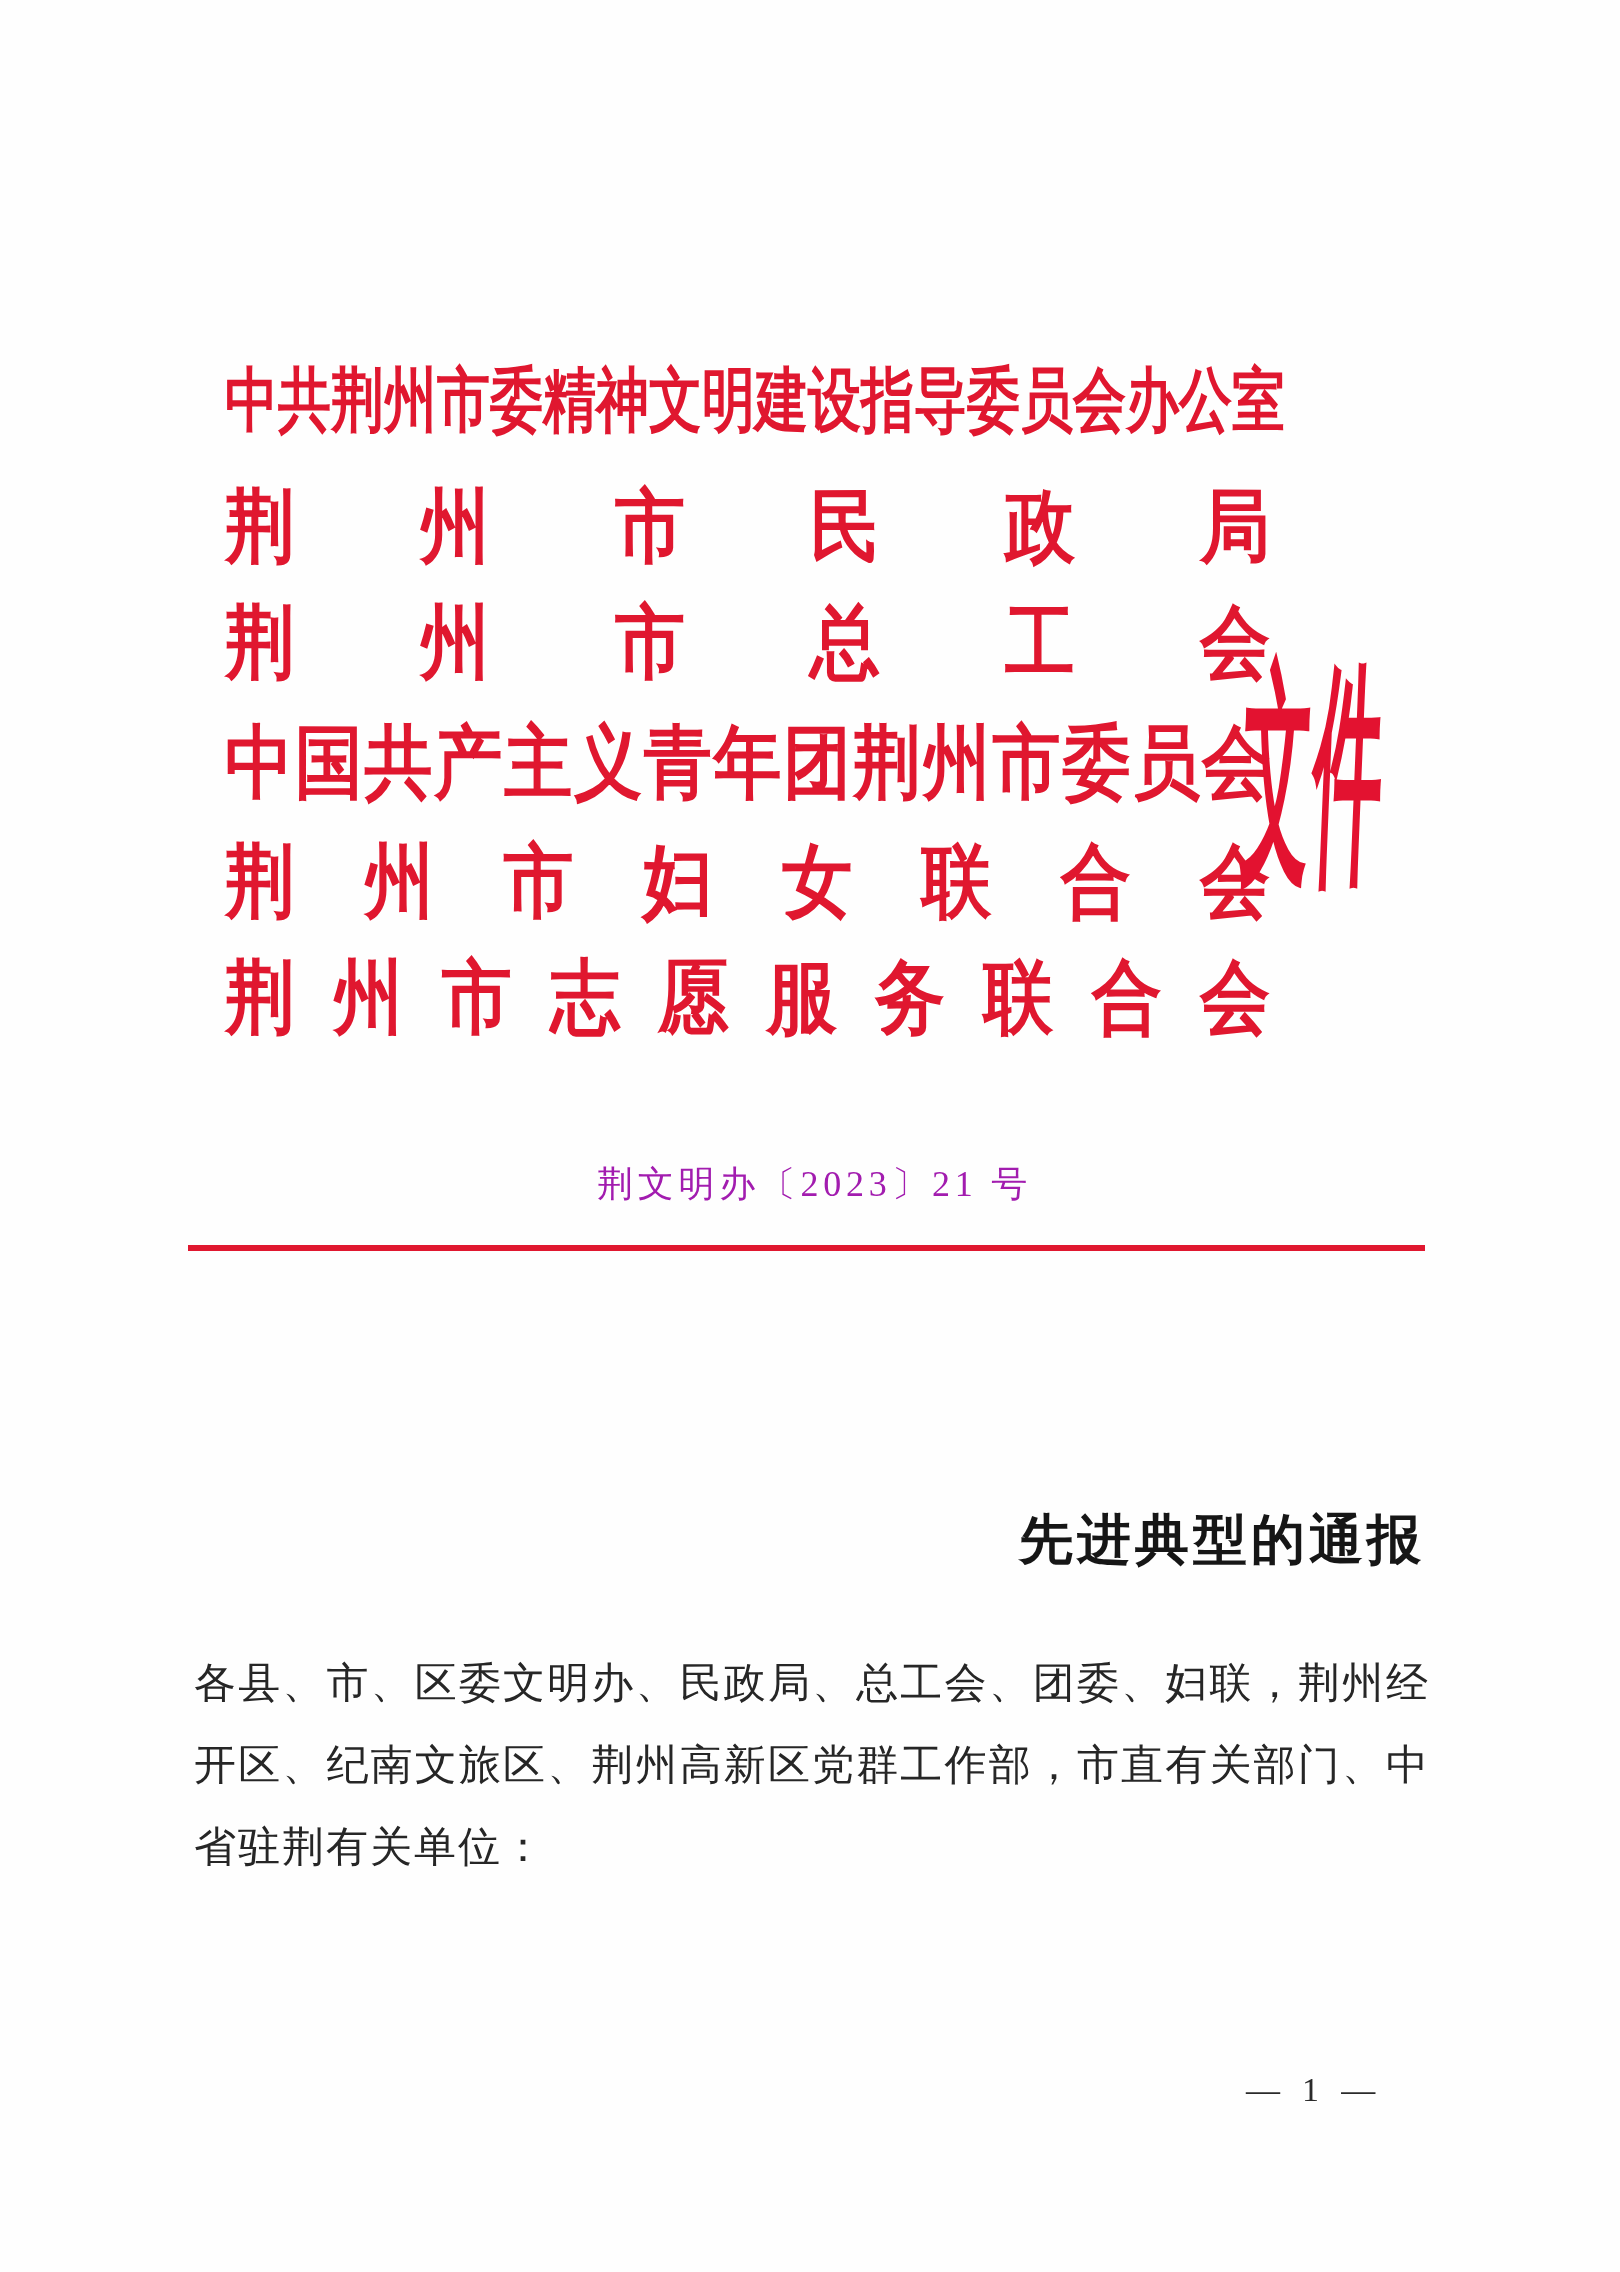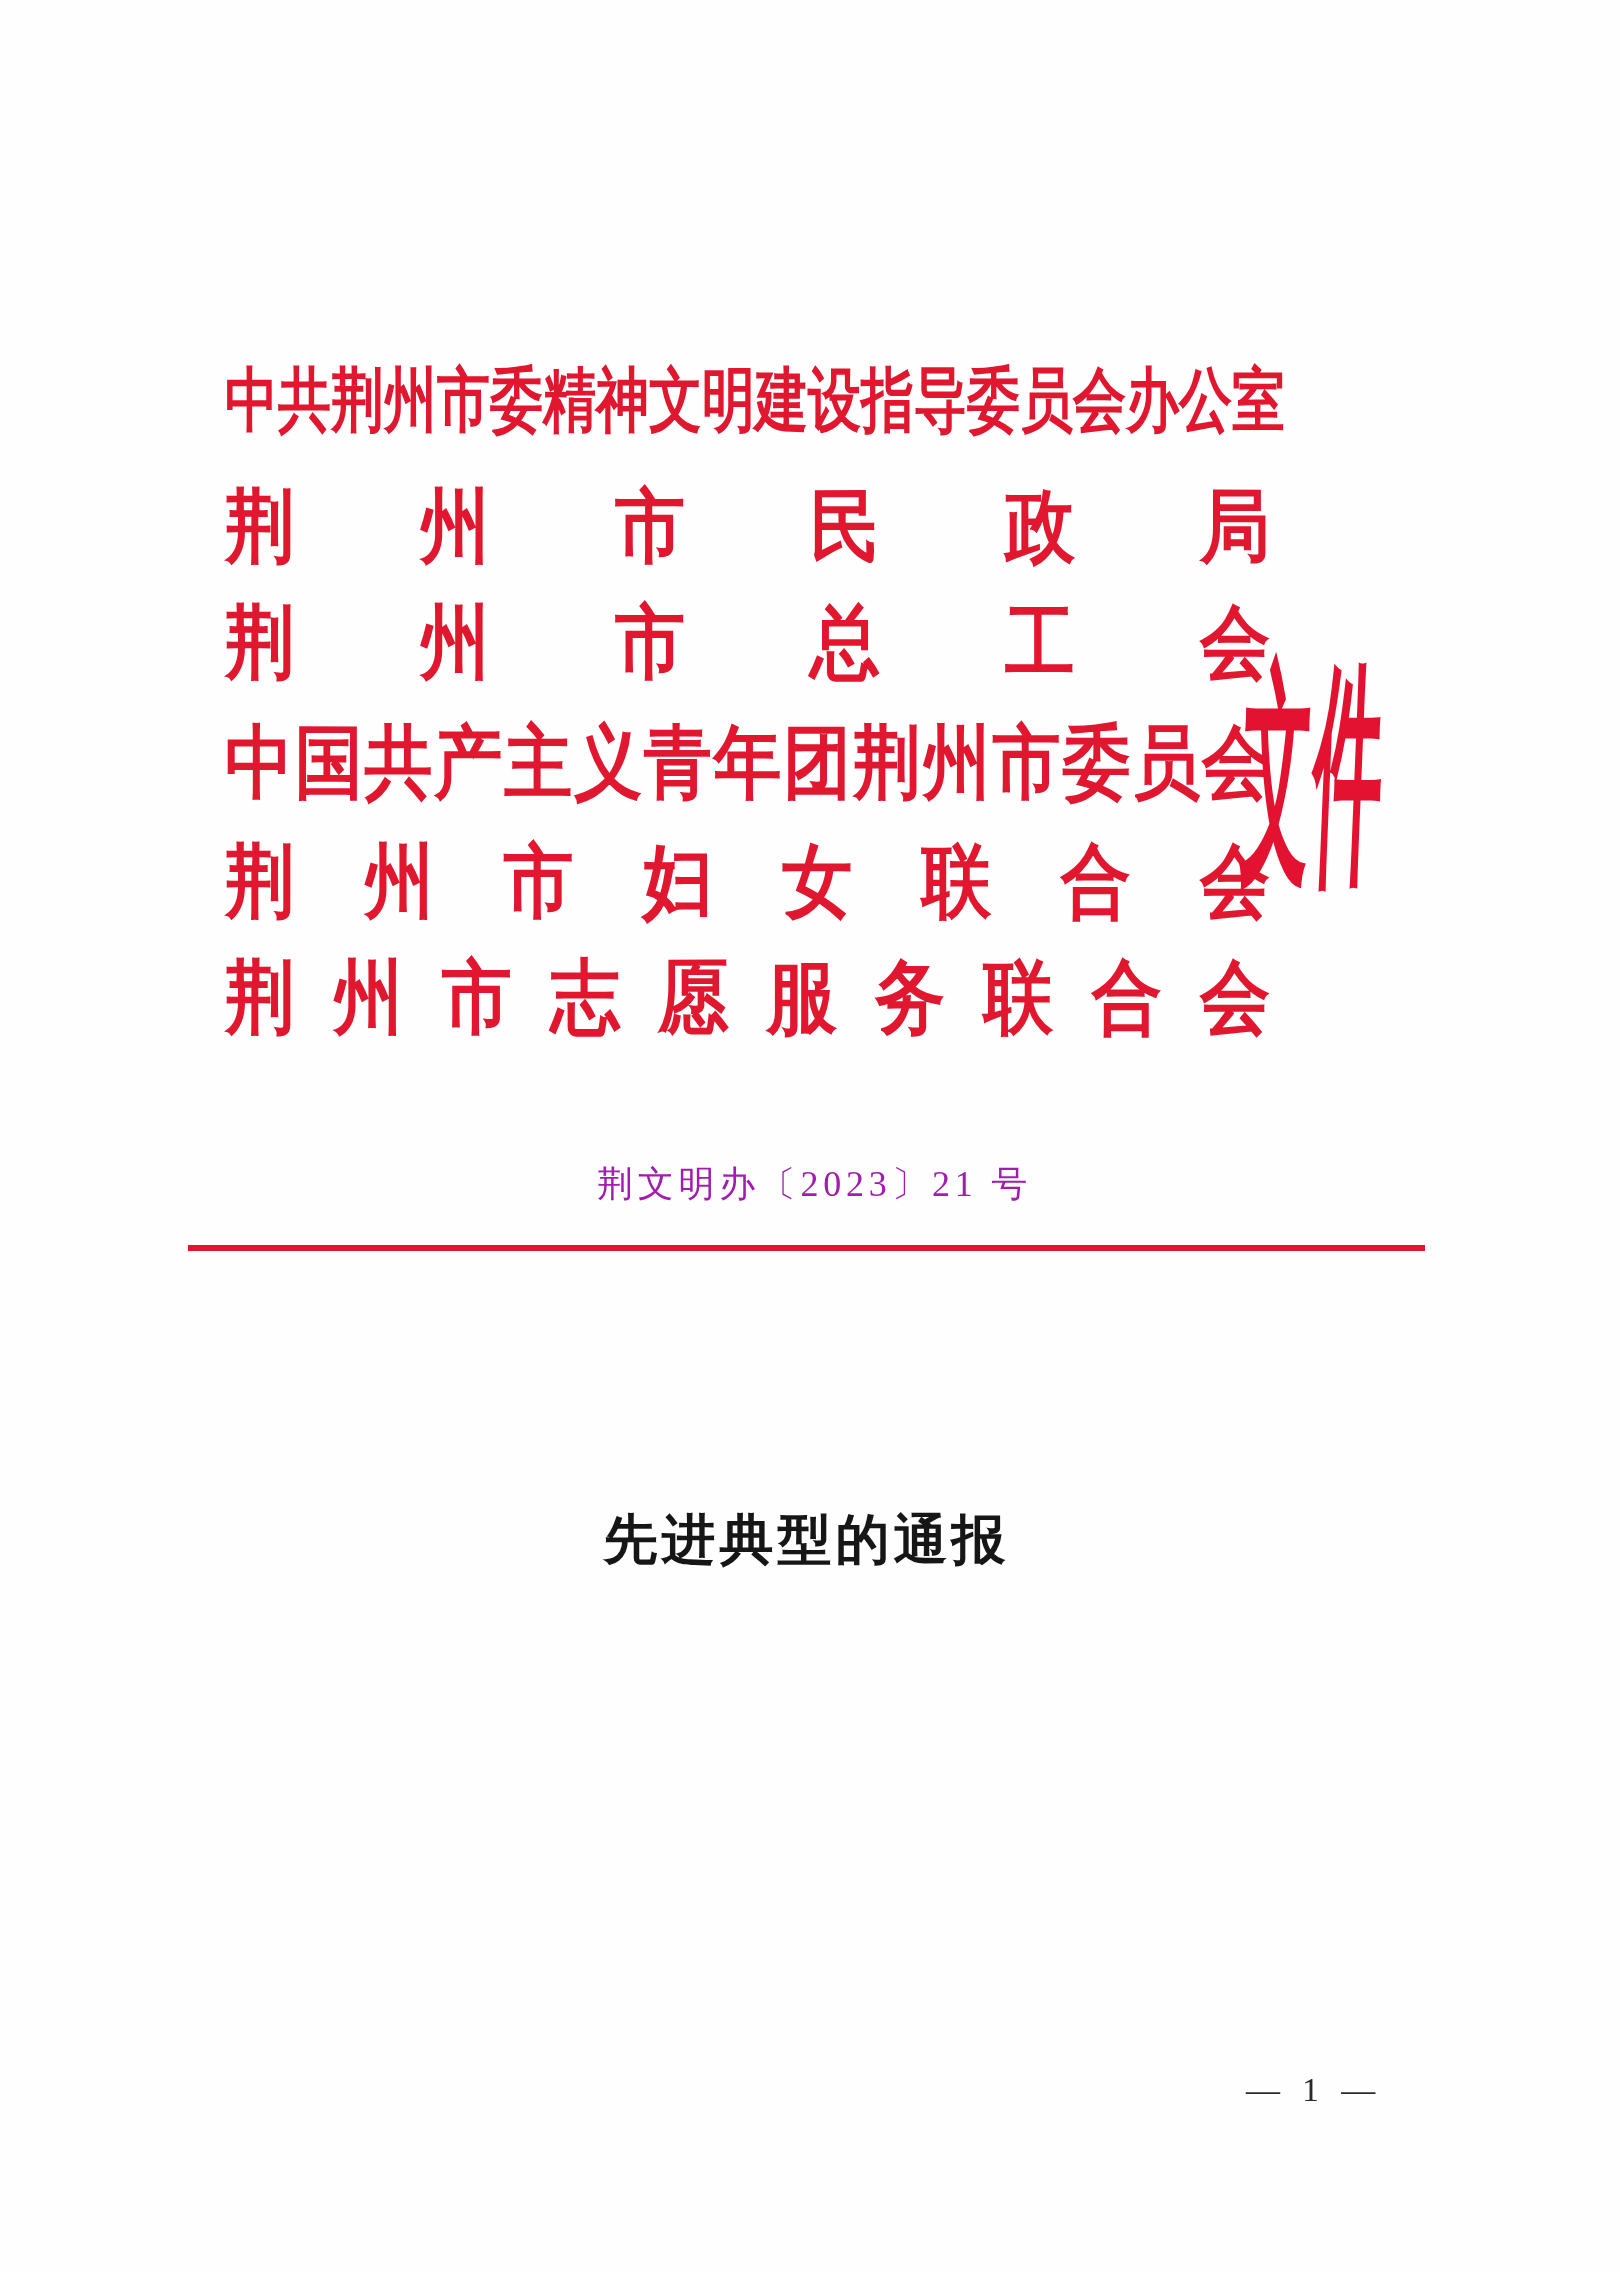--- a/index.html
+++ b/index.html
@@ -57,21 +57,21 @@
     position:absolute;
     left:188px;width:1237px;
     text-align:center;
     font-size:54px;
     font-weight:bold;
     color:#161616;
     letter-spacing:4px;
     white-space:nowrap;
   }
   .title-1{top:1408px;}
-  .title-2{top:1504px;}
+  .title-2{top:1504px;text-align:right;}
   
   .body-par{
     position:absolute;
     left:194px;width:1236px;
     font-size:42px;
     line-height:82px;
     letter-spacing:2px;
     color:#262626;
     text-align:justify;
   }
@@ -171,17 +171,18 @@
     </div>
 
   <div class="doc-type">文件</div>
 
   <div class="doc-number">荆文明办〔2023〕21 号</div>
 
   <div class="red-rule"></div>
 
   <div class="title-line title-2">先进典型的通报</div>
 
+  <div class="body-par par-salutation">各县、市、区委文明办、民政局、总工会、团委、妇联，荆州经开区、纪南文旅区、荆州高新区党群工作部，市直有关部门、中省驻荆有关单位：</div>
 
   <div class="page-number">— 1 —</div>
 
 </div>
 
 
 </body></html>

